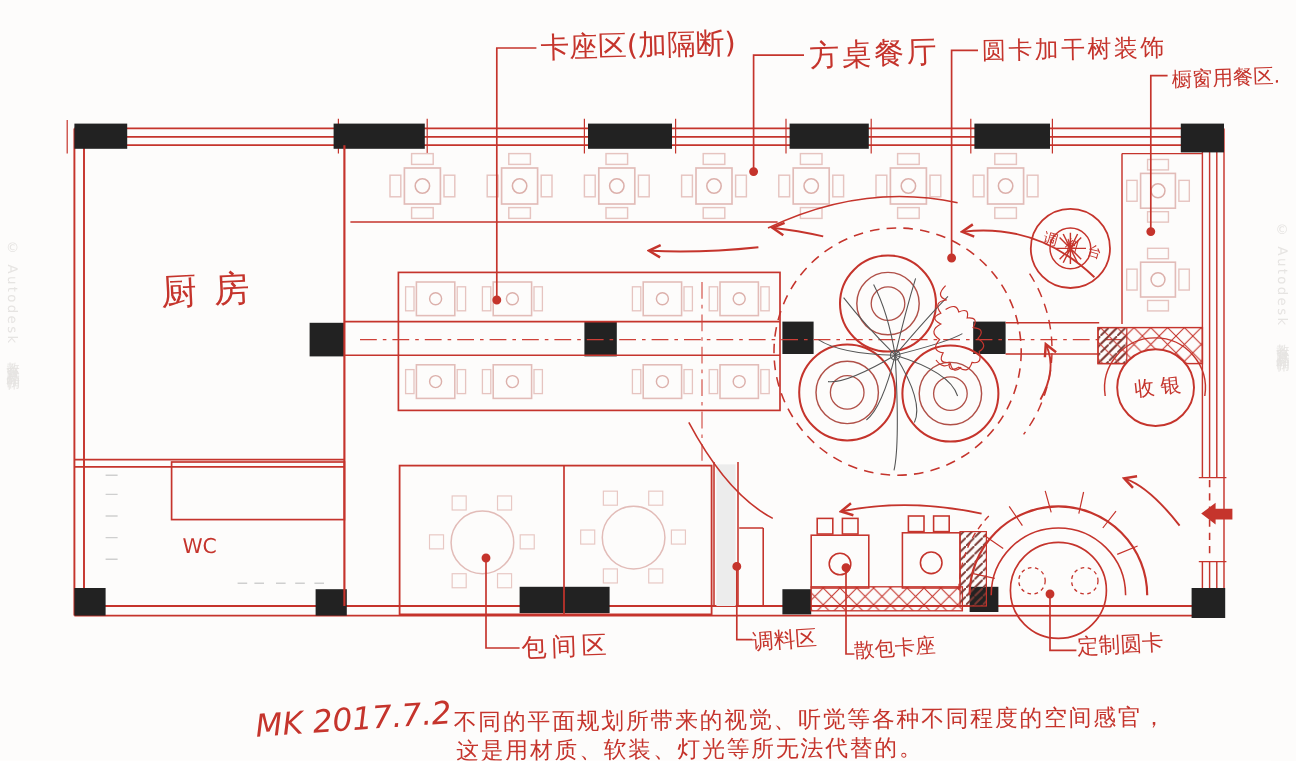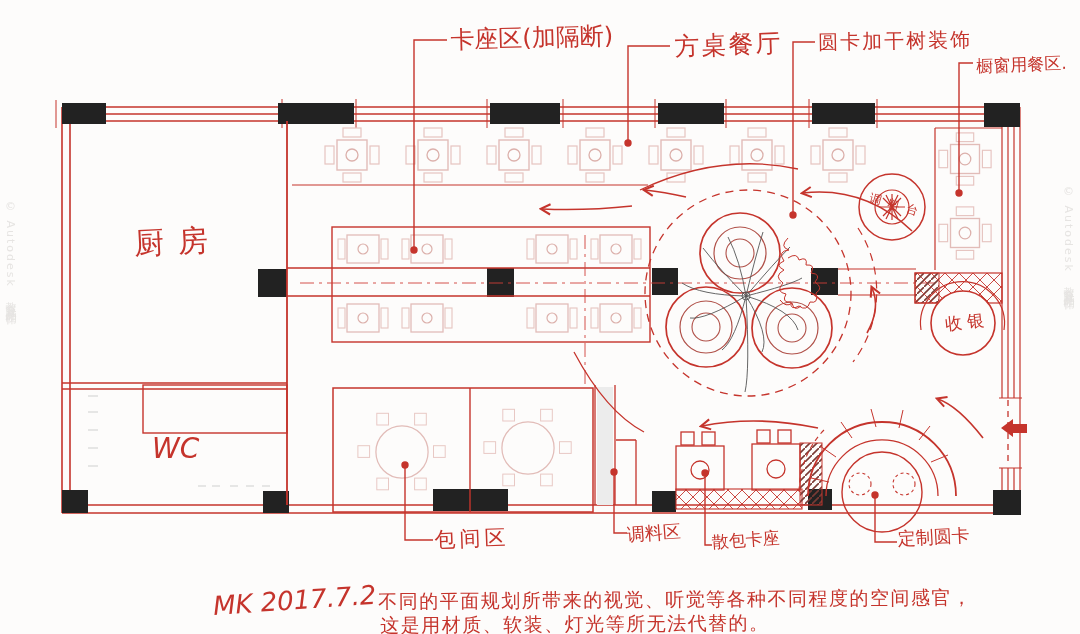--- a/index.html
+++ b/index.html
@@ -241,21 +241,21 @@
         <circle cx="875" cy="495" r="3" fill="#c5342c"></circle>
   </g>
 </svg>
 
 <div class="lbl" style="left:450px;top:24px;font-size:24px;transform:rotate(-1.5deg);">卡座区(加隔断)</div>
 <div class="lbl" style="left:674px;top:30px;font-size:25px;transform:rotate(-2deg);letter-spacing:2px;">方桌餐厅</div>
 <div class="lbl" style="left:818px;top:29px;font-size:20px;transform:rotate(-1deg);letter-spacing:2px;">圆卡加干树装饰</div>
 <div class="lbl" style="left:976px;top:55px;font-size:17px;transform:rotate(-2deg);">橱窗用餐区.</div>
 
 <div class="lbl" style="left:133px;top:224px;font-size:30px;letter-spacing:14px;transform:rotate(-3deg);">厨房</div>
-<div class="lbl" style="left:152px;top:432px;font-size:28px;font-style:italic;">WC</div>
+<div class="lbl" style="left:152px;top:446px;font-size:17px;">WC</div>
 
 <div class="lbl" style="left:434px;top:526px;font-size:21px;letter-spacing:4px;transform:rotate(-2deg);">包间区</div>
 <div class="lbl" style="left:626px;top:523px;font-size:18px;transform:rotate(-4deg);">调料区</div>
 <div class="lbl" style="left:711px;top:531px;font-size:17px;transform:rotate(-4deg);">散包卡座</div>
 <div class="lbl" style="left:897px;top:527px;font-size:18px;transform:rotate(-3deg);">定制圆卡</div>
 
 <div class="lbl" style="left:944px;top:313px;font-size:17px;letter-spacing:5px;transform:rotate(-6deg);">收银</div>
 <div class="lbl" style="left:872px;top:190px;font-size:12px;letter-spacing:7px;transform:rotate(16deg);">调料台</div>
 
 <div class="lbl" style="left:212px;top:591px;font-size:26px;font-style:italic;transform:rotate(-4deg);">MK 2017.7.2</div>

